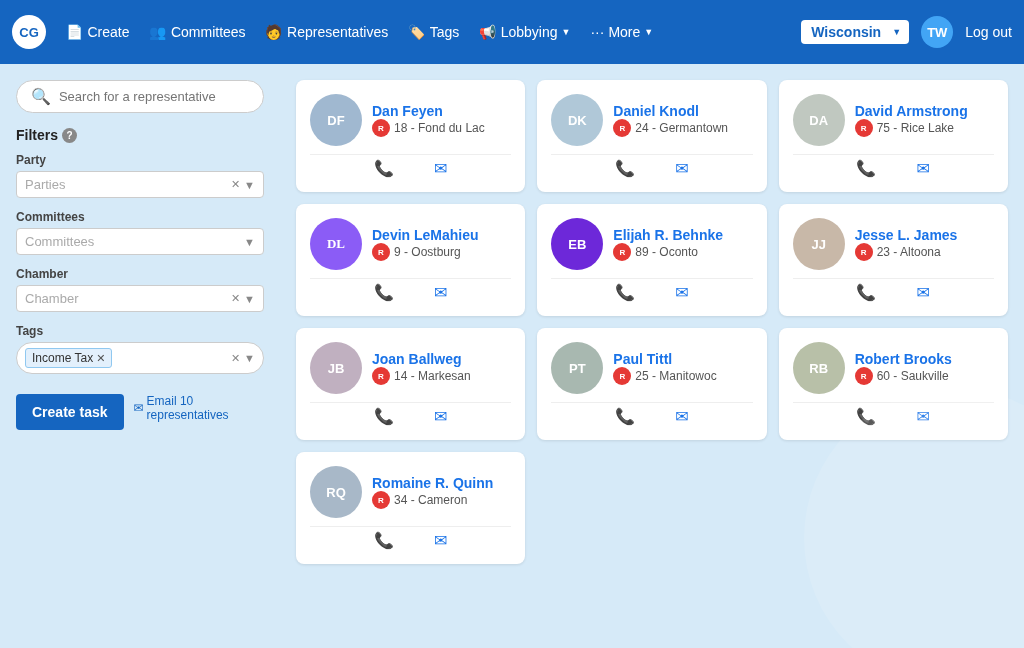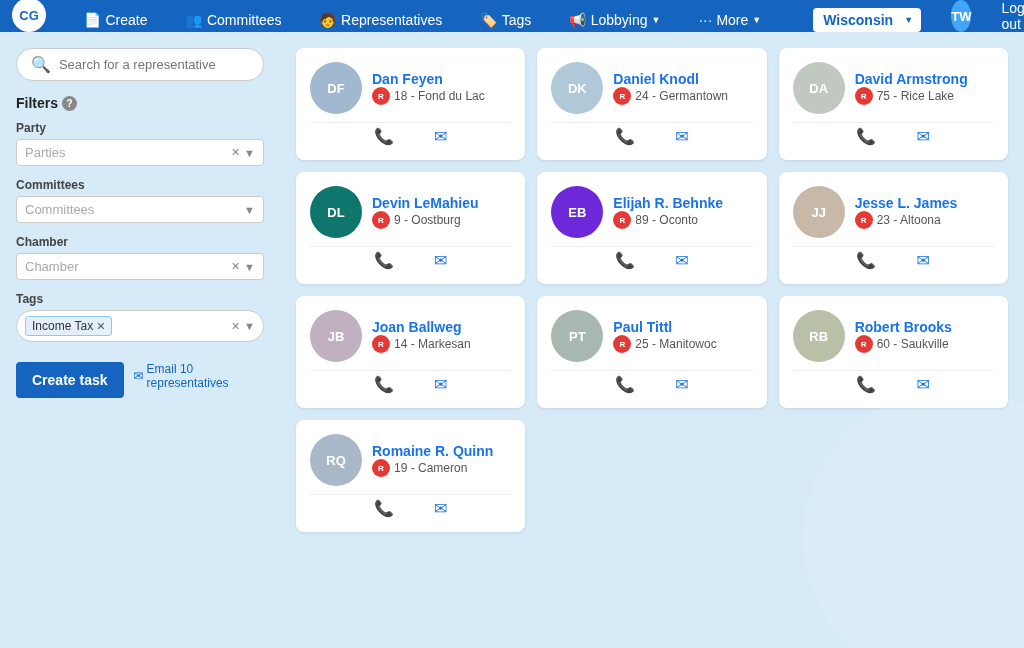--- a/index.html
+++ b/index.html
@@ -2,24 +2,24 @@
 <html><head>
   <meta charset="utf-8">
   <style>
     * { box-sizing: border-box; margin: 0; padding: 0; }
     body { font-family: -apple-system, BlinkMacSystemFont, 'Segoe UI', sans-serif; background: #d6eaf8; width: 1024px; height: 648px; overflow: hidden; }
 
     
     .navbar {
       background: #1565c0;
       display: flex;
-      align-items: flex-end;
-      height: 32px;
+      align-items: center;
+      height: 64px;
       padding: 0 12px;
-      gap: 22px;
+      gap: 4px;
     }
     .nav-logo {
       width: 34px; height: 34px;
       background: #fff;
       border-radius: 50%;
       display: flex; align-items: center; justify-content: center;
       font-weight: 700; font-size: 13px; color: #1565c0;
       margin-right: 8px;
       flex-shrink: 0;
     }
@@ -429,21 +429,21 @@
         </div>
       </div>
     </div>
     <div class="rep-card-actions">
       <span class="rep-action-icon">📞</span>
       <span class="rep-action-icon">✉</span>
     </div>
   </div>
       <div class="rep-card">
     <div class="rep-card-top">
-      <div class="rep-avatar" style="background:#0f766e;">
+      <div class="rep-avatar" style="background:#8b5cf6;font-family:Liberation Serif, serif;">
         <span style="font-size:13px;color:#fff;font-weight:600;">DL</span>
       </div>
       <div class="rep-info">
         <div class="rep-name">Devin LeMahieu</div>
         <div class="rep-party-row">
           <div class="rep-party-badge">R</div>
           <div class="rep-district">9 - Oostburg</div>
         </div>
       </div>
     </div>
@@ -544,21 +544,21 @@
   </div>
       <div class="rep-card">
     <div class="rep-card-top">
       <div class="rep-avatar" style="background:#a8b8c8;">
         <span style="font-size:13px;color:#fff;font-weight:600;">RQ</span>
       </div>
       <div class="rep-info">
         <div class="rep-name">Romaine R. Quinn</div>
         <div class="rep-party-row">
           <div class="rep-party-badge">R</div>
-          <div class="rep-district">19 - Cameron</div>
+          <div class="rep-district">34 - Cameron</div>
         </div>
       </div>
     </div>
     <div class="rep-card-actions">
       <span class="rep-action-icon">📞</span>
       <span class="rep-action-icon">✉</span>
     </div>
   </div>
     </main>
 </div>

